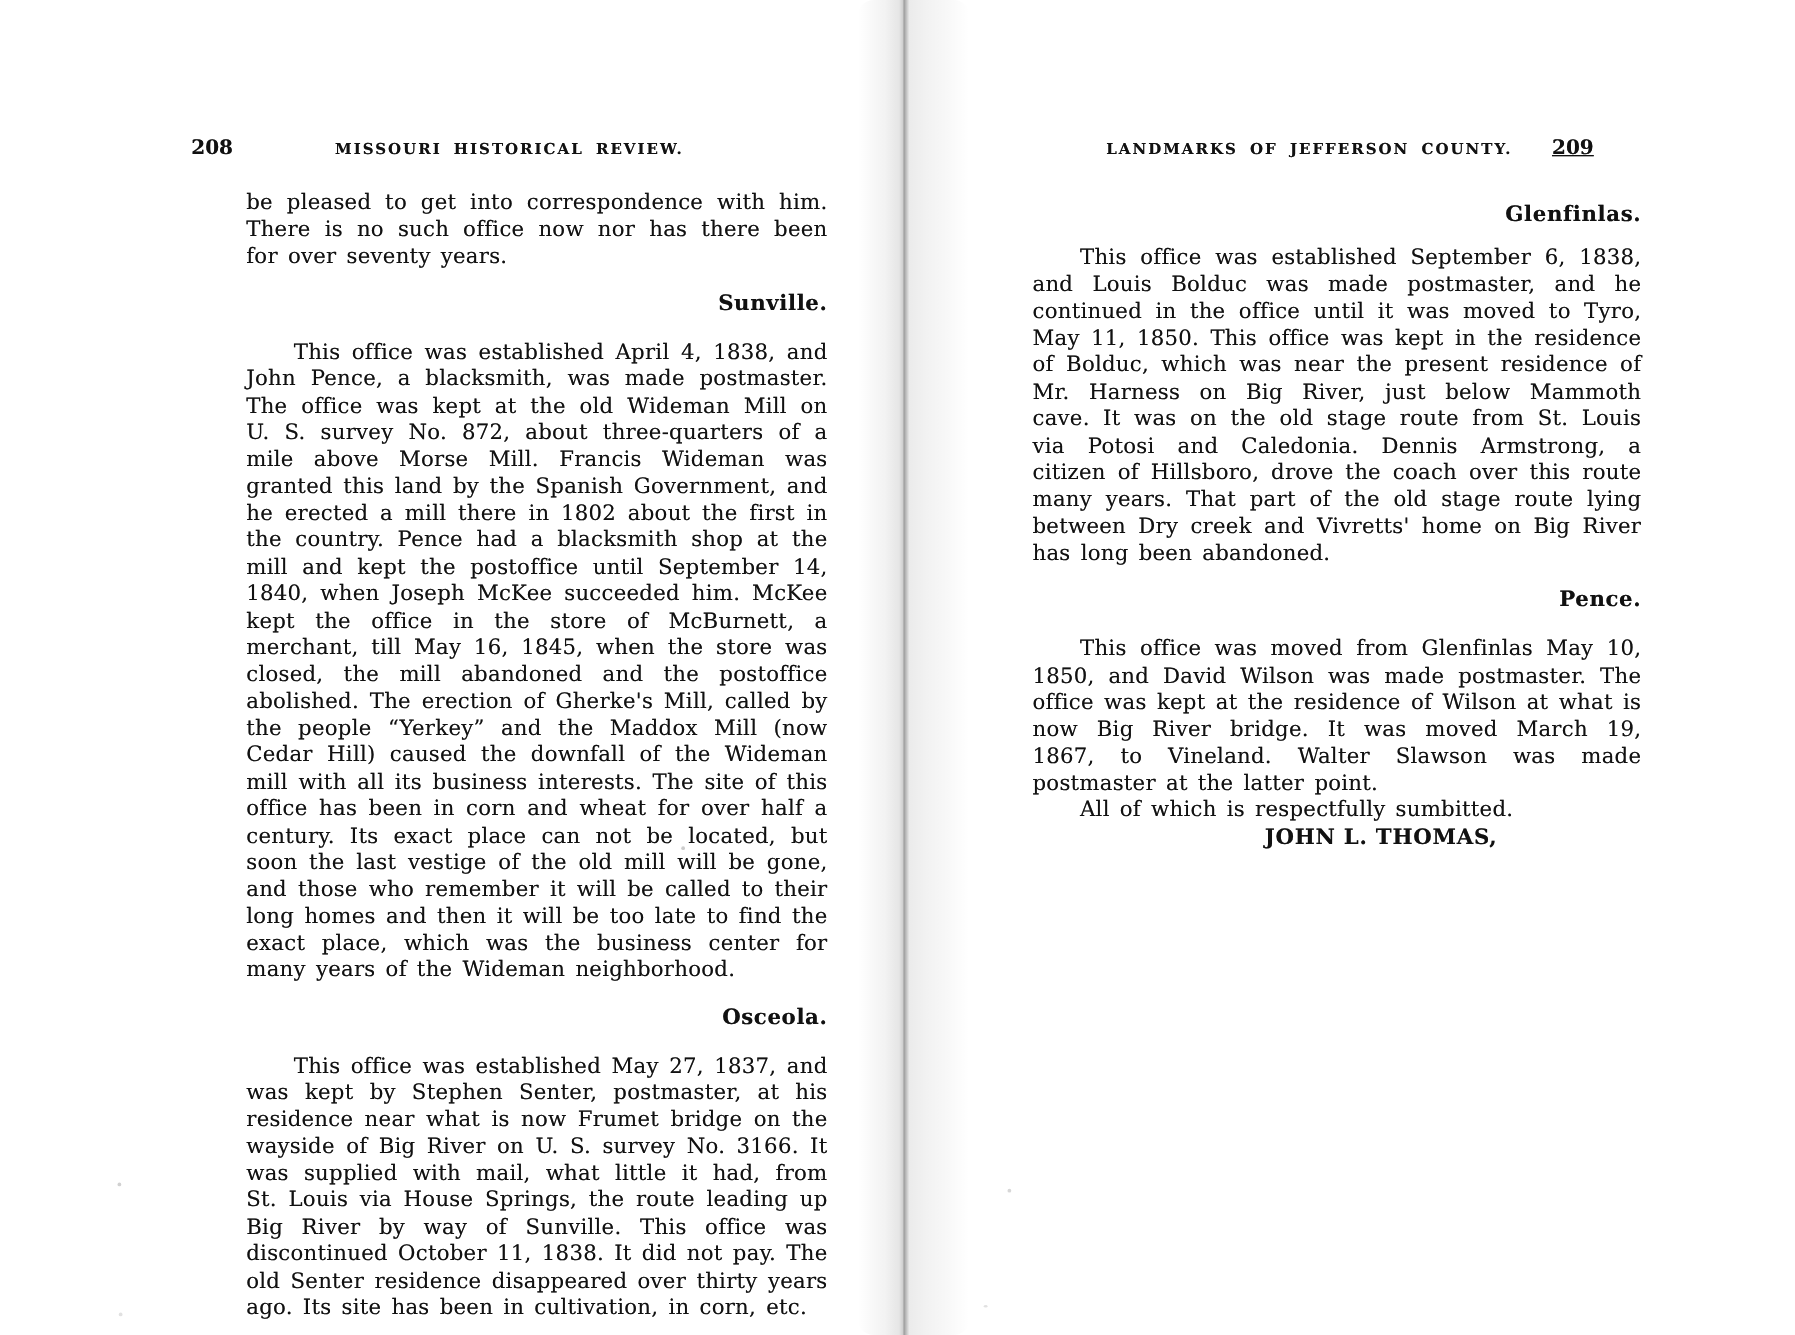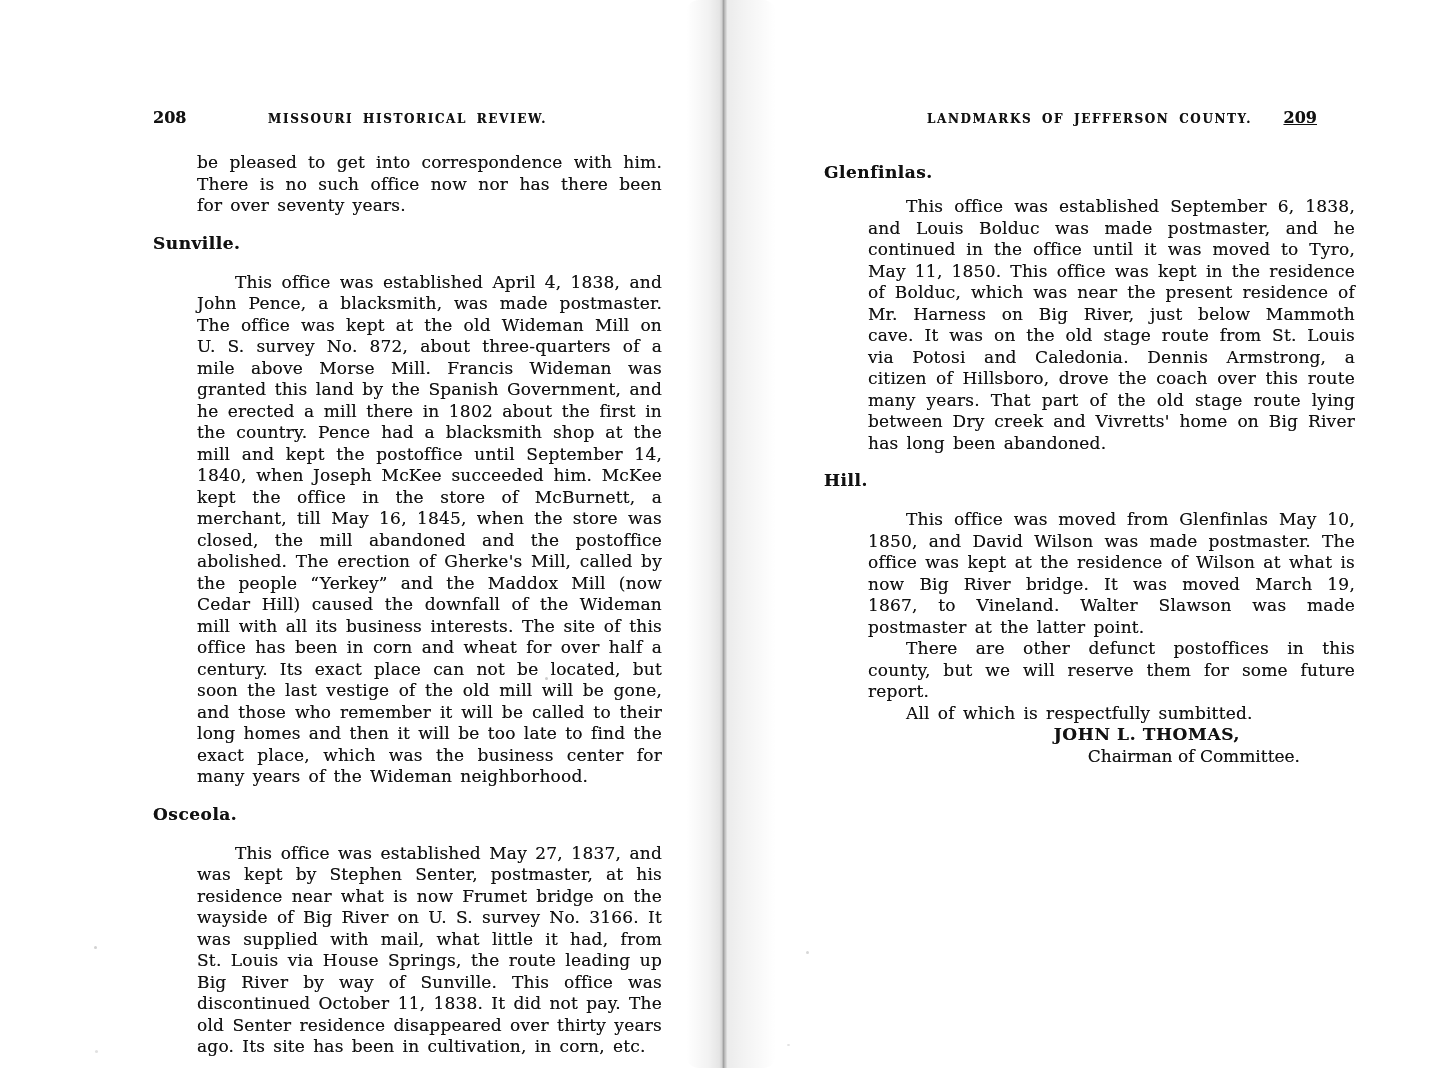--- a/index.html
+++ b/index.html
@@ -18,21 +18,21 @@
       rgba(0,0,0,0.18) 40%,
       rgba(0,0,0,0.38) 41.5%,
       rgba(0,0,0,0.30) 42.5%,
       rgba(0,0,0,0.08) 46%,
       rgba(0,0,0,0.05) 62%,
       rgba(0,0,0,0)    100%);
   }
 
   .page { position:absolute; top:108px; }
   .page-left  { left:153px; width:509px; }
-  .page-right { left:824px; width:531px; }
+  .page-right { left:782px; width:531px; }
 
   .page-header { position:relative; height:20px; margin-bottom:24px; text-align:center; }
   .running-title {
     font-weight:bold; font-size:12px; letter-spacing:1.6px; word-spacing:4px;
     text-shadow:0 0 0.5px rgba(0,0,0,0.55);
   }
   .page-num {
     position:absolute; top:0; font-weight:bold; font-size:16px;
     text-shadow:0 0 0.5px rgba(0,0,0,0.55);
   }
@@ -41,21 +41,21 @@
 
   .body-text {
     font-size:17px; line-height:21.5px; text-align:justify;
     word-spacing:2.5px; letter-spacing:0.2px; text-indent:38px;
     text-shadow:0 0 0.45px rgba(0,0,0,0.5);
     margin-left:44px;
   }
   .no-indent { text-indent:0; }
 
   .section-title {
-    font-size:17px; font-weight:bold; text-align:left;
+    font-size:17px; font-weight:bold; text-align:right;
     letter-spacing:0.5px; line-height:21px; margin:16px 0 18px;
     text-shadow:0 0 0.5px rgba(0,0,0,0.55);
   }
   .section-title.first-right { margin-top:34px; margin-bottom:13px; }
 
   .signature { margin-top:0; font-size:17px; line-height:21.5px;
     text-shadow:0 0 0.45px rgba(0,0,0,0.5); }
   .sig-name  { text-align:right; padding-right:115px; font-weight:bold; letter-spacing:0.6px; }
   .sig-title { text-align:right; padding-right:55px; }
 
@@ -94,28 +94,26 @@
 
   <div class="page page-right">
     <div class="page-header">
       <span class="running-title">LANDMARKS OF JEFFERSON COUNTY.</span>
       <span class="page-num page-num-right">209</span>
     </div>
 
     <h3 class="section-title first-right">Glenfinlas.</h3>
     <p class="body-text">This office was established September 6, 1838, and Louis Bolduc was made postmaster, and he continued in the office until it was moved to Tyro, May 11, 1850.  This office was kept in the residence of Bolduc, which was near the present residence of Mr. Harness on Big River, just below Mammoth cave.  It was on the old stage route from St. Louis via Potosi and Caledonia.  Dennis Armstrong, a citizen of Hillsboro, drove the coach over this route many years.  That part of the old stage route lying between Dry creek and Vivretts' home on Big River has long been abandoned.</p>
 
-    <h3 class="section-title">Hill.</h3>
+    <h3 class="section-title">Pence.</h3>
     <p class="body-text">This office was moved from Glenfinlas May 10, 1850, and David Wilson was made postmaster.  The office was kept at the residence of Wilson at what is now Big River bridge.  It was moved March 19, 1867, to Vineland.  Walter Slawson was made postmaster at the latter point.</p>
-    <p class="body-text">There are other defunct postoffices in this county, but we will reserve them for some future report.</p>
     <p class="body-text">All of which is respectfully sumbitted.</p>
 
     <div class="signature">
       <div class="sig-name">JOHN L. THOMAS,</div>
-      <div class="sig-title">Chairman of Committee.</div>
     </div>
   </div>
 
   <div class="speck s1"></div>
   <div class="speck s2"></div>
   <div class="speck s3"></div>
   <div class="speck s4"></div>
   <div class="speck s5"></div>
   <div class="speck s6"></div>
   <div class="speck s7"></div>

